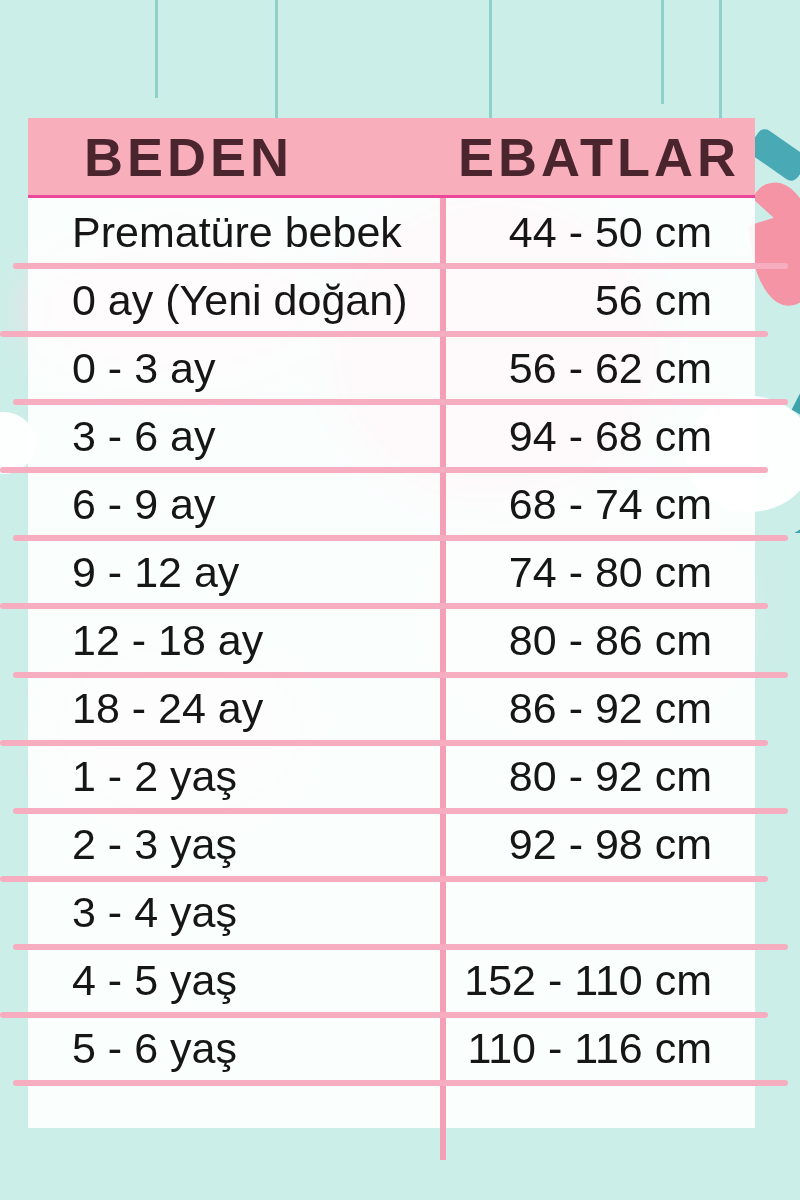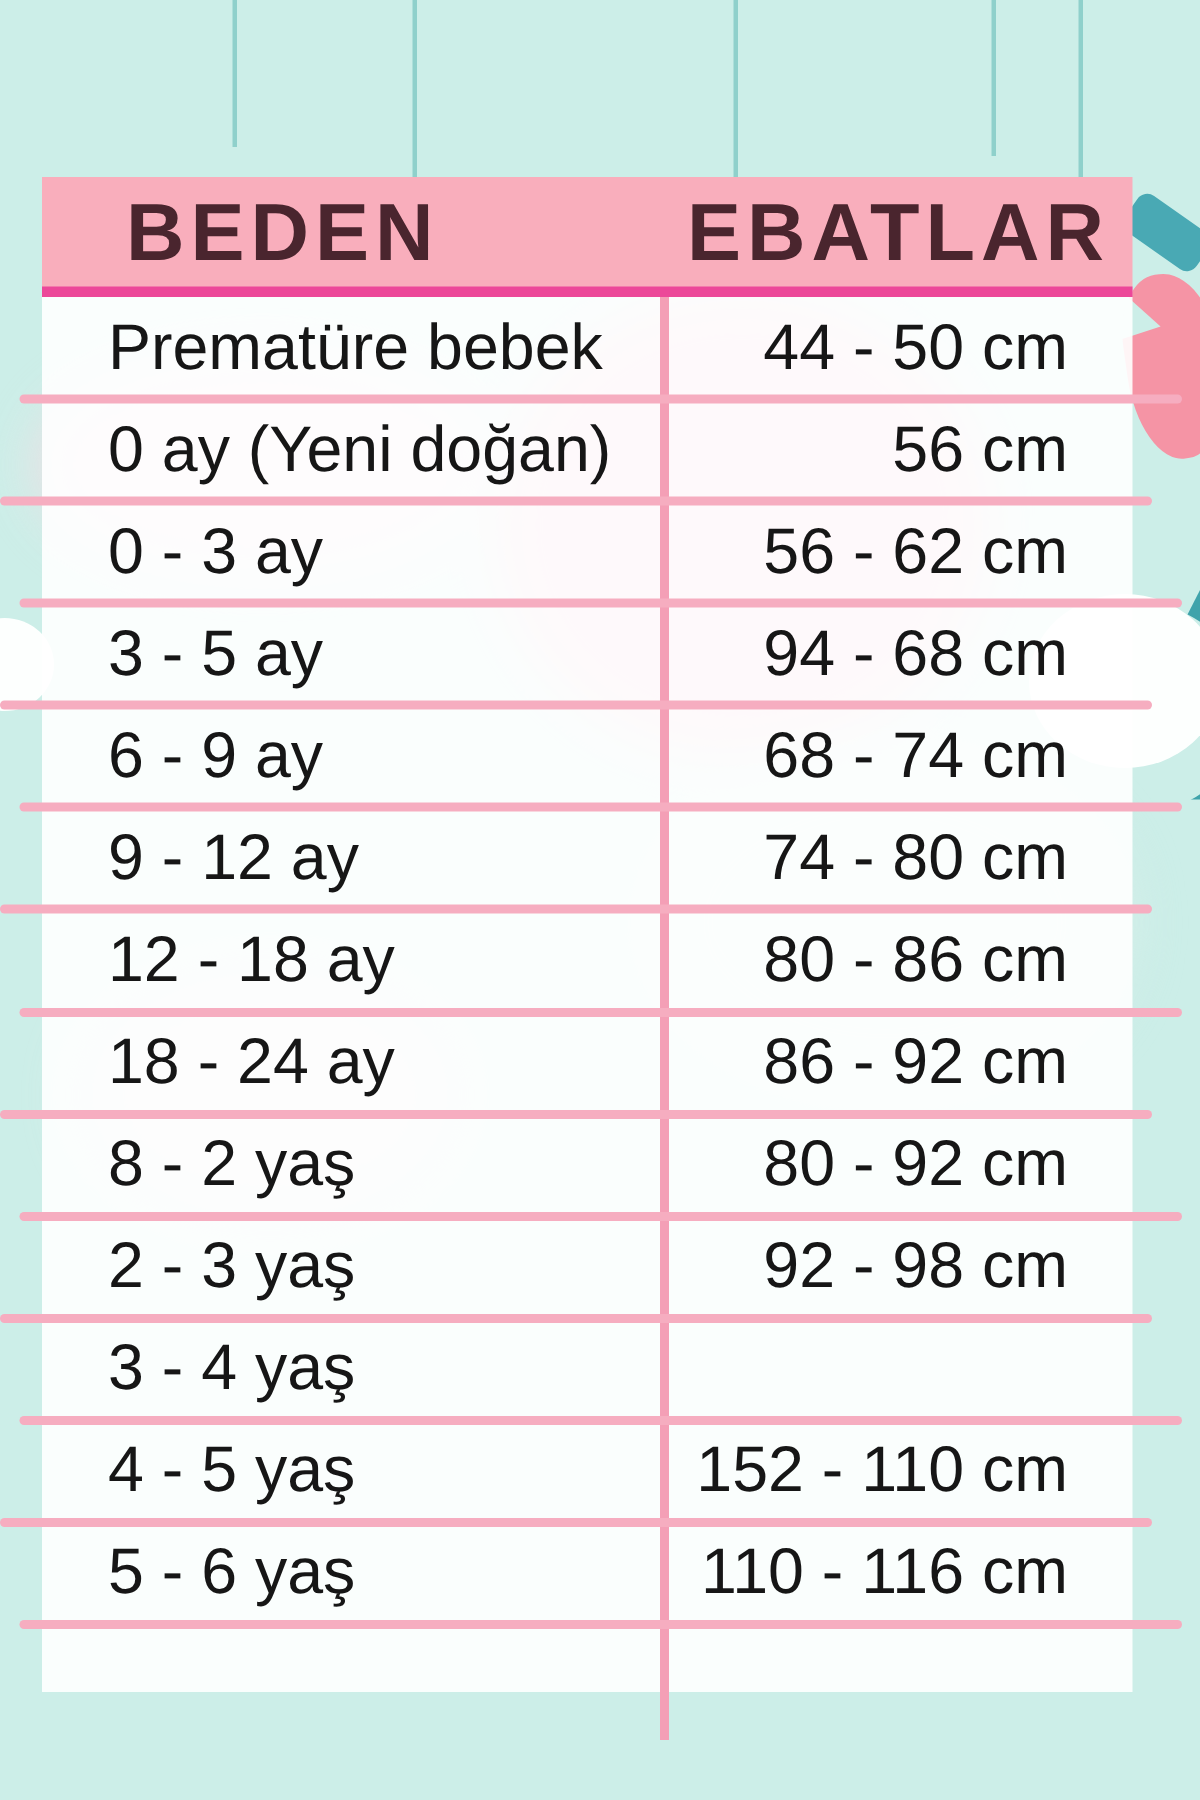--- a/index.html
+++ b/index.html
@@ -27,21 +27,21 @@
   .deco-pink-blob{position:absolute;left:751px;top:182px;width:64px;height:124px;background:#f594a5;border-radius:45% 55% 50% 50%/38% 50% 55% 50%;transform:rotate(-8deg);z-index:1;}
   .deco-pink-notch{position:absolute;left:748px;top:200px;width:0;height:0;border-top:15px solid transparent;border-bottom:15px solid transparent;border-left:26px solid #cceee8;transform:rotate(12deg);z-index:1;}
   .deco-cloud-right{position:absolute;left:686px;top:396px;width:128px;height:116px;background:#fdfffe;border-radius:50%;z-index:1;}
   .deco-wave-clip{position:absolute;left:752px;top:368px;width:48px;height:165px;overflow:hidden;z-index:1;}
   .deco-teal-wave{position:absolute;left:-88px;top:8px;width:140px;height:140px;border:26px solid transparent;border-bottom-color:#3fa3ab;border-right-color:#3fa3ab;border-radius:50%;transform:rotate(-18deg);}
   .deco-cloud-left{position:absolute;left:-30px;top:412px;width:66px;height:62px;background:#fdfffe;border-radius:50%;z-index:1;}
 
   
   .size-table{position:absolute;left:28px;top:118px;width:727px;z-index:2;}
   .table-header{
-    height:80px;background:#f9aebc;border-bottom:7px solid #ec4899;
+    height:80px;background:#f9aebc;border-bottom:3px solid #ec4899;
     display:flex;align-items:center;box-sizing:border-box;
     color:#4a252e;font-size:54px;font-weight:bold;letter-spacing:4px;
   }
   .header-size{flex:0 0 415px;padding-left:56px;box-sizing:border-box;}
   .header-dims{flex:1;text-align:center;}
   .table-body{position:relative;width:727px;height:930px;background:rgba(255,255,255,0.9);}
   .t-row{display:flex;align-items:center;height:68.08px;color:#161616;font-size:43px;margin-left:17px;}
   .cell-size{flex:0 0 415px;padding-left:27px;box-sizing:border-box;white-space:nowrap;}
   .cell-dims{flex:1;text-align:right;padding-right:43px;box-sizing:border-box;white-space:nowrap;}
 
@@ -88,41 +88,41 @@
         </div>
         <div class="t-row">
           <div class="cell-size">0 ay (Yeni doğan)</div>
           <div class="cell-dims">56 cm</div>
         </div>
         <div class="t-row">
           <div class="cell-size">0 - 3 ay</div>
           <div class="cell-dims">56 - 62 cm</div>
         </div>
         <div class="t-row">
-          <div class="cell-size">3 - 5 ay</div>
+          <div class="cell-size">3 - 6 ay</div>
           <div class="cell-dims">94 - 68 cm</div>
         </div>
         <div class="t-row">
           <div class="cell-size">6 - 9 ay</div>
           <div class="cell-dims">68 - 74 cm</div>
         </div>
         <div class="t-row">
           <div class="cell-size">9 - 12 ay</div>
           <div class="cell-dims">74 - 80 cm</div>
         </div>
         <div class="t-row">
           <div class="cell-size">12 - 18 ay</div>
           <div class="cell-dims">80 - 86 cm</div>
         </div>
         <div class="t-row">
           <div class="cell-size">18 - 24 ay</div>
           <div class="cell-dims">86 - 92 cm</div>
         </div>
         <div class="t-row">
-          <div class="cell-size">8 - 2 yaş</div>
+          <div class="cell-size">1 - 2 yaş</div>
           <div class="cell-dims">80 - 92 cm</div>
         </div>
         <div class="t-row">
           <div class="cell-size">2 - 3 yaş</div>
           <div class="cell-dims">92 - 98 cm</div>
         </div>
         <div class="t-row">
           <div class="cell-size">3 - 4 yaş</div>
         </div>
         <div class="t-row">

